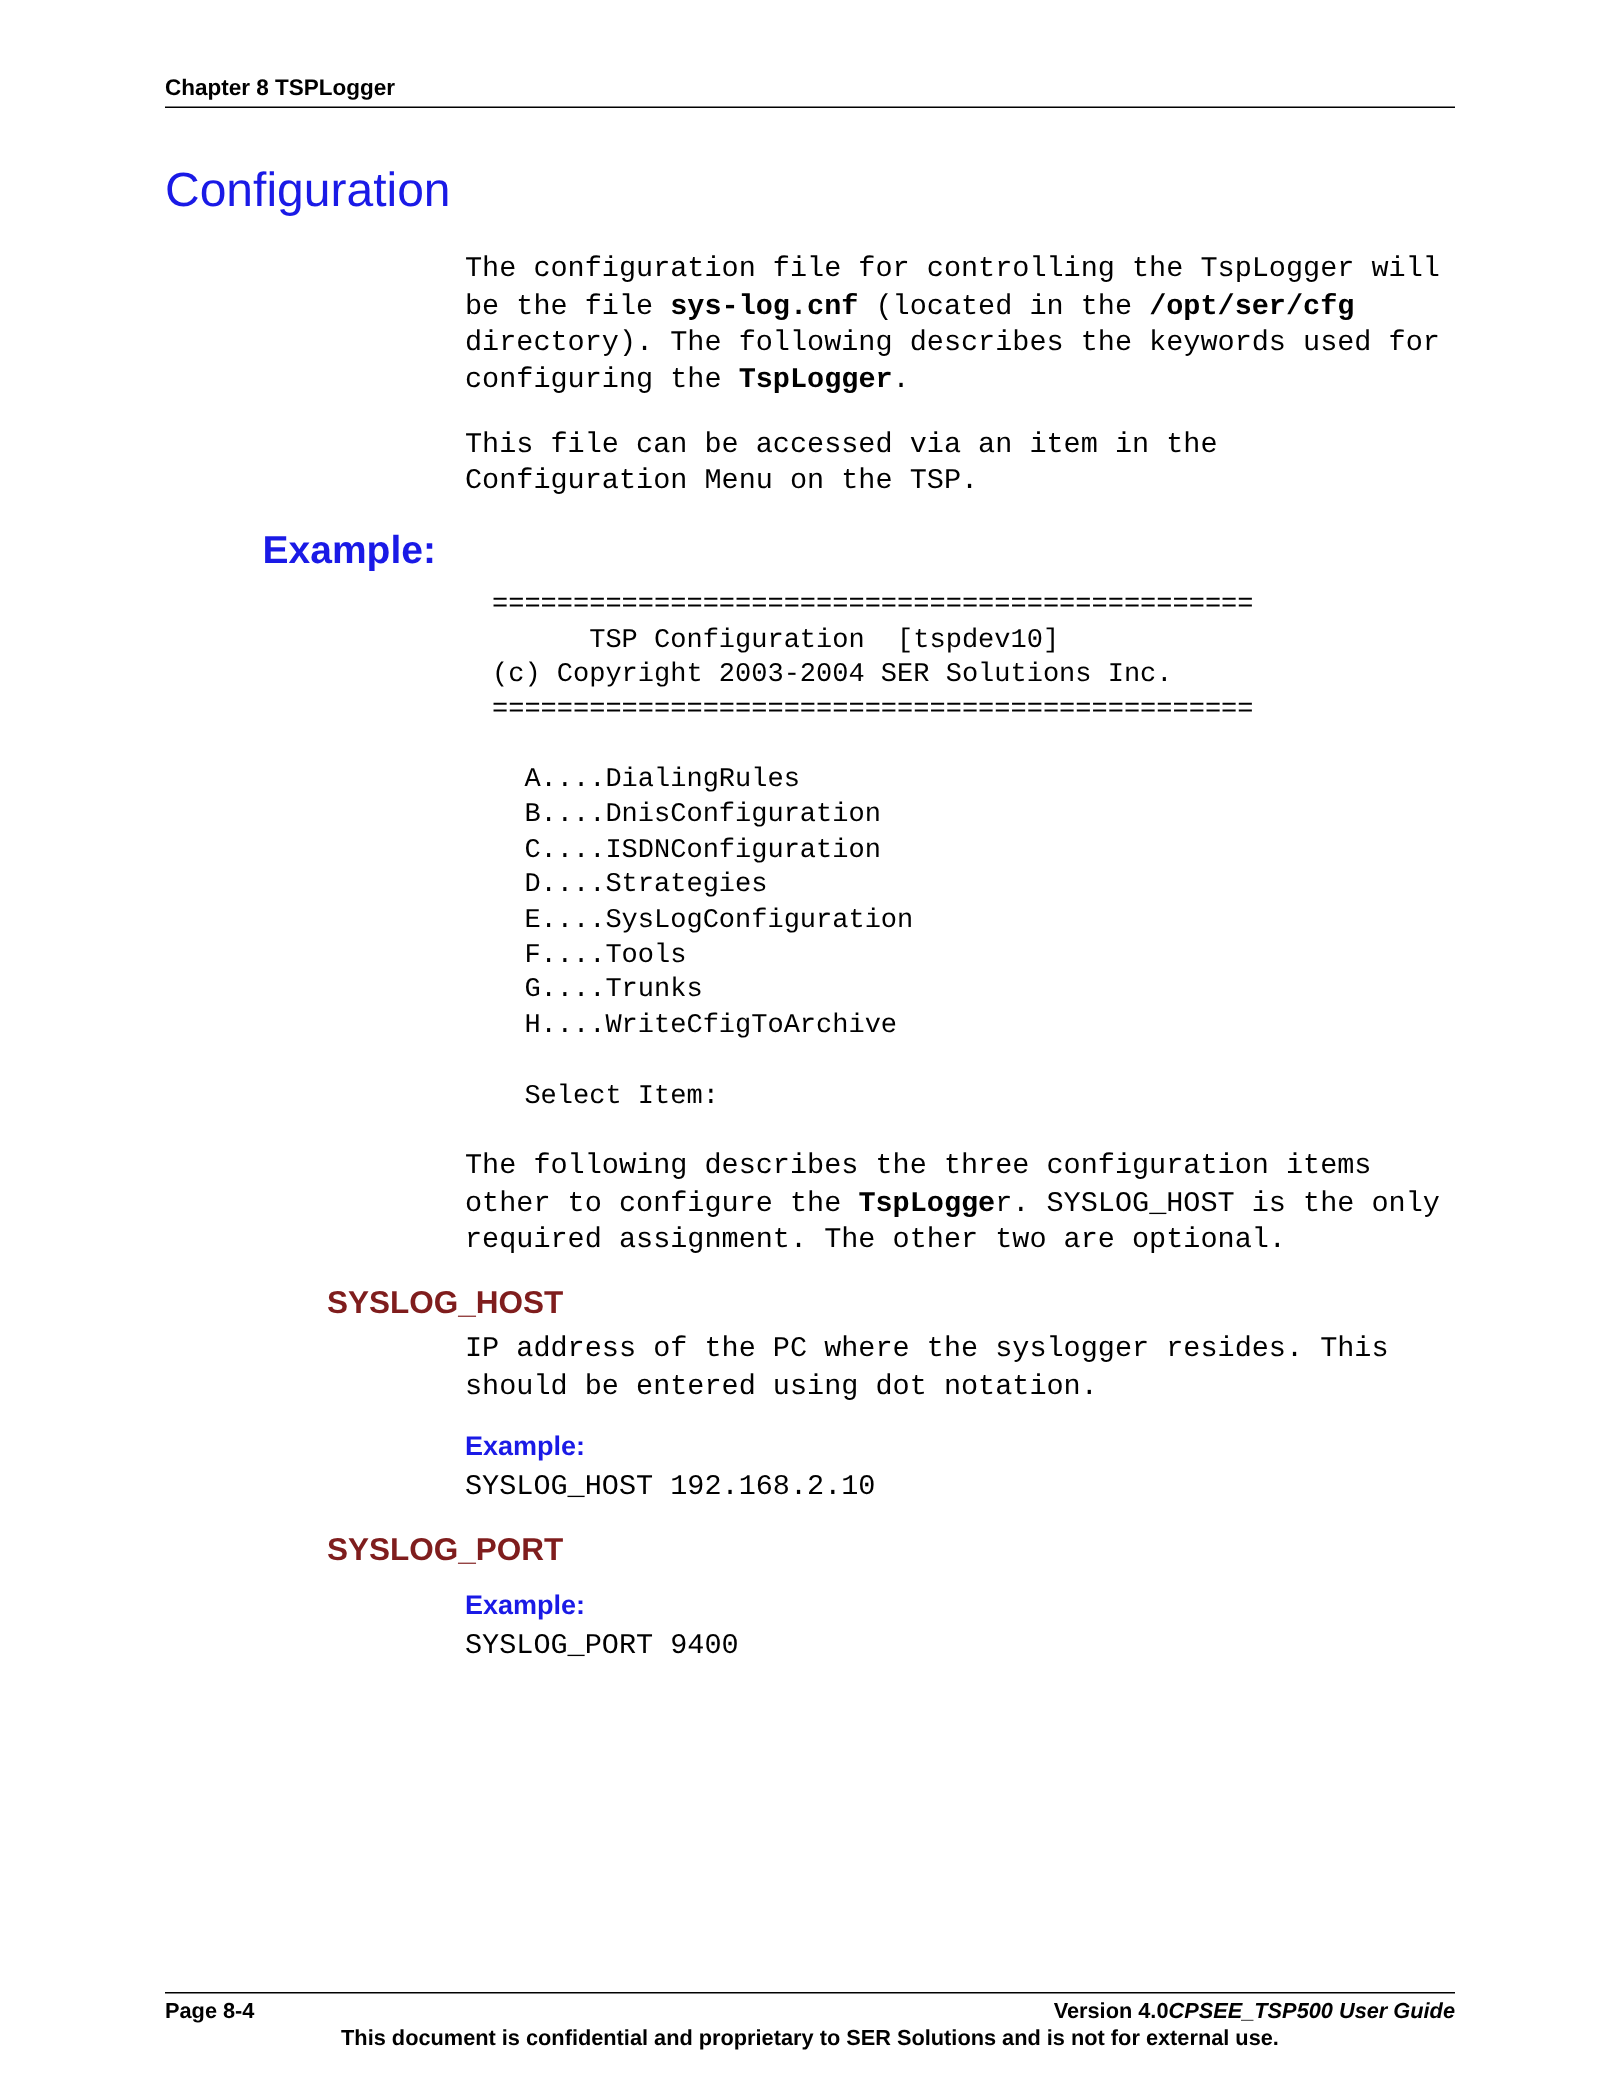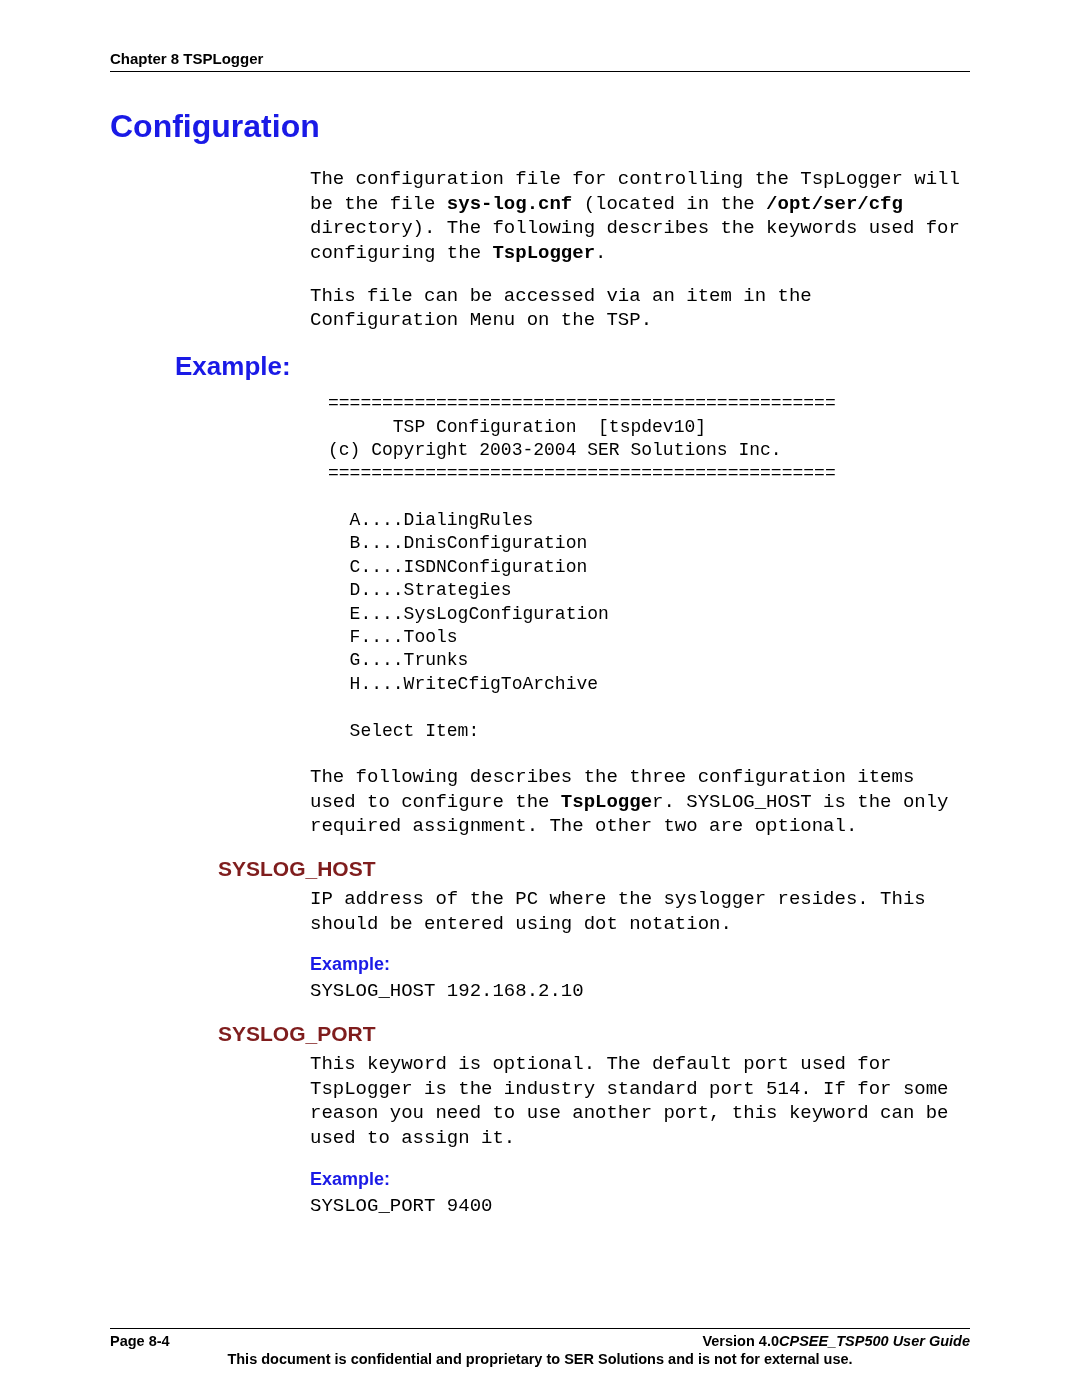--- a/index.html
+++ b/index.html
@@ -20,21 +20,21 @@
   .header-bar {
     font-family: Arial, Helvetica, sans-serif;
     font-weight: bold;
     font-size: 15px;
     border-bottom: 1.5px solid #000;
     padding-bottom: 4px;
     margin-bottom: 36px;
   }
   .h1 {
     font-family: Arial, Helvetica, sans-serif;
-    font-weight: bold;
+    font-weight: normal;
     font-size: 32px;
     color: #1a1ae6;
     margin: 0 0 22px 0;
   }
   .body-block {
     margin-left: 200px;
   }
   .para {
     font-size: 19px;
     line-height: 1.30;
@@ -121,34 +121,33 @@
   C....ISDNConfiguration
   D....Strategies
   E....SysLogConfiguration
   F....Tools
   G....Trunks
   H....WriteCfigToArchive
 
   Select Item:</div>
 
     <p class="para">
-      <span>The following describes the three configuration items used to configure the </span><span class="b">TspLogge</span><span>r.  SYSLOG_HOST is the only required assignment. The other two are optional.</span>
+      <span>The following describes the three configuration items other to configure the </span><span class="b">TspLogge</span><span>r.  SYSLOG_HOST is the only required assignment. The other two are optional.</span>
     </p>
   </div>
 
   <div class="h3">SYSLOG_HOST</div>
   <div class="body-block">
     <p class="para">IP address of the PC where the syslogger resides.  This should be entered using dot notation.</p>
     <div class="h4">Example:</div>
     <p class="para">SYSLOG_HOST 192.168.2.10</p>
   </div>
 
   <div class="h3">SYSLOG_PORT</div>
   <div class="body-block">
-    <p class="para">This keyword is optional.  The default port used for TspLogger is the industry standard port 514. If for some reason you need to use another port, this keyword can be used to assign it.</p>
     <div class="h4">Example:</div>
     <p class="para">SYSLOG_PORT  9400</p>
   </div>
 
 </div>
 
 <div class="footer">
   <div class="footer-row">
     <span class="footer-left">Page 8-4</span>
     <span class="footer-center">Version 4.0</span>

